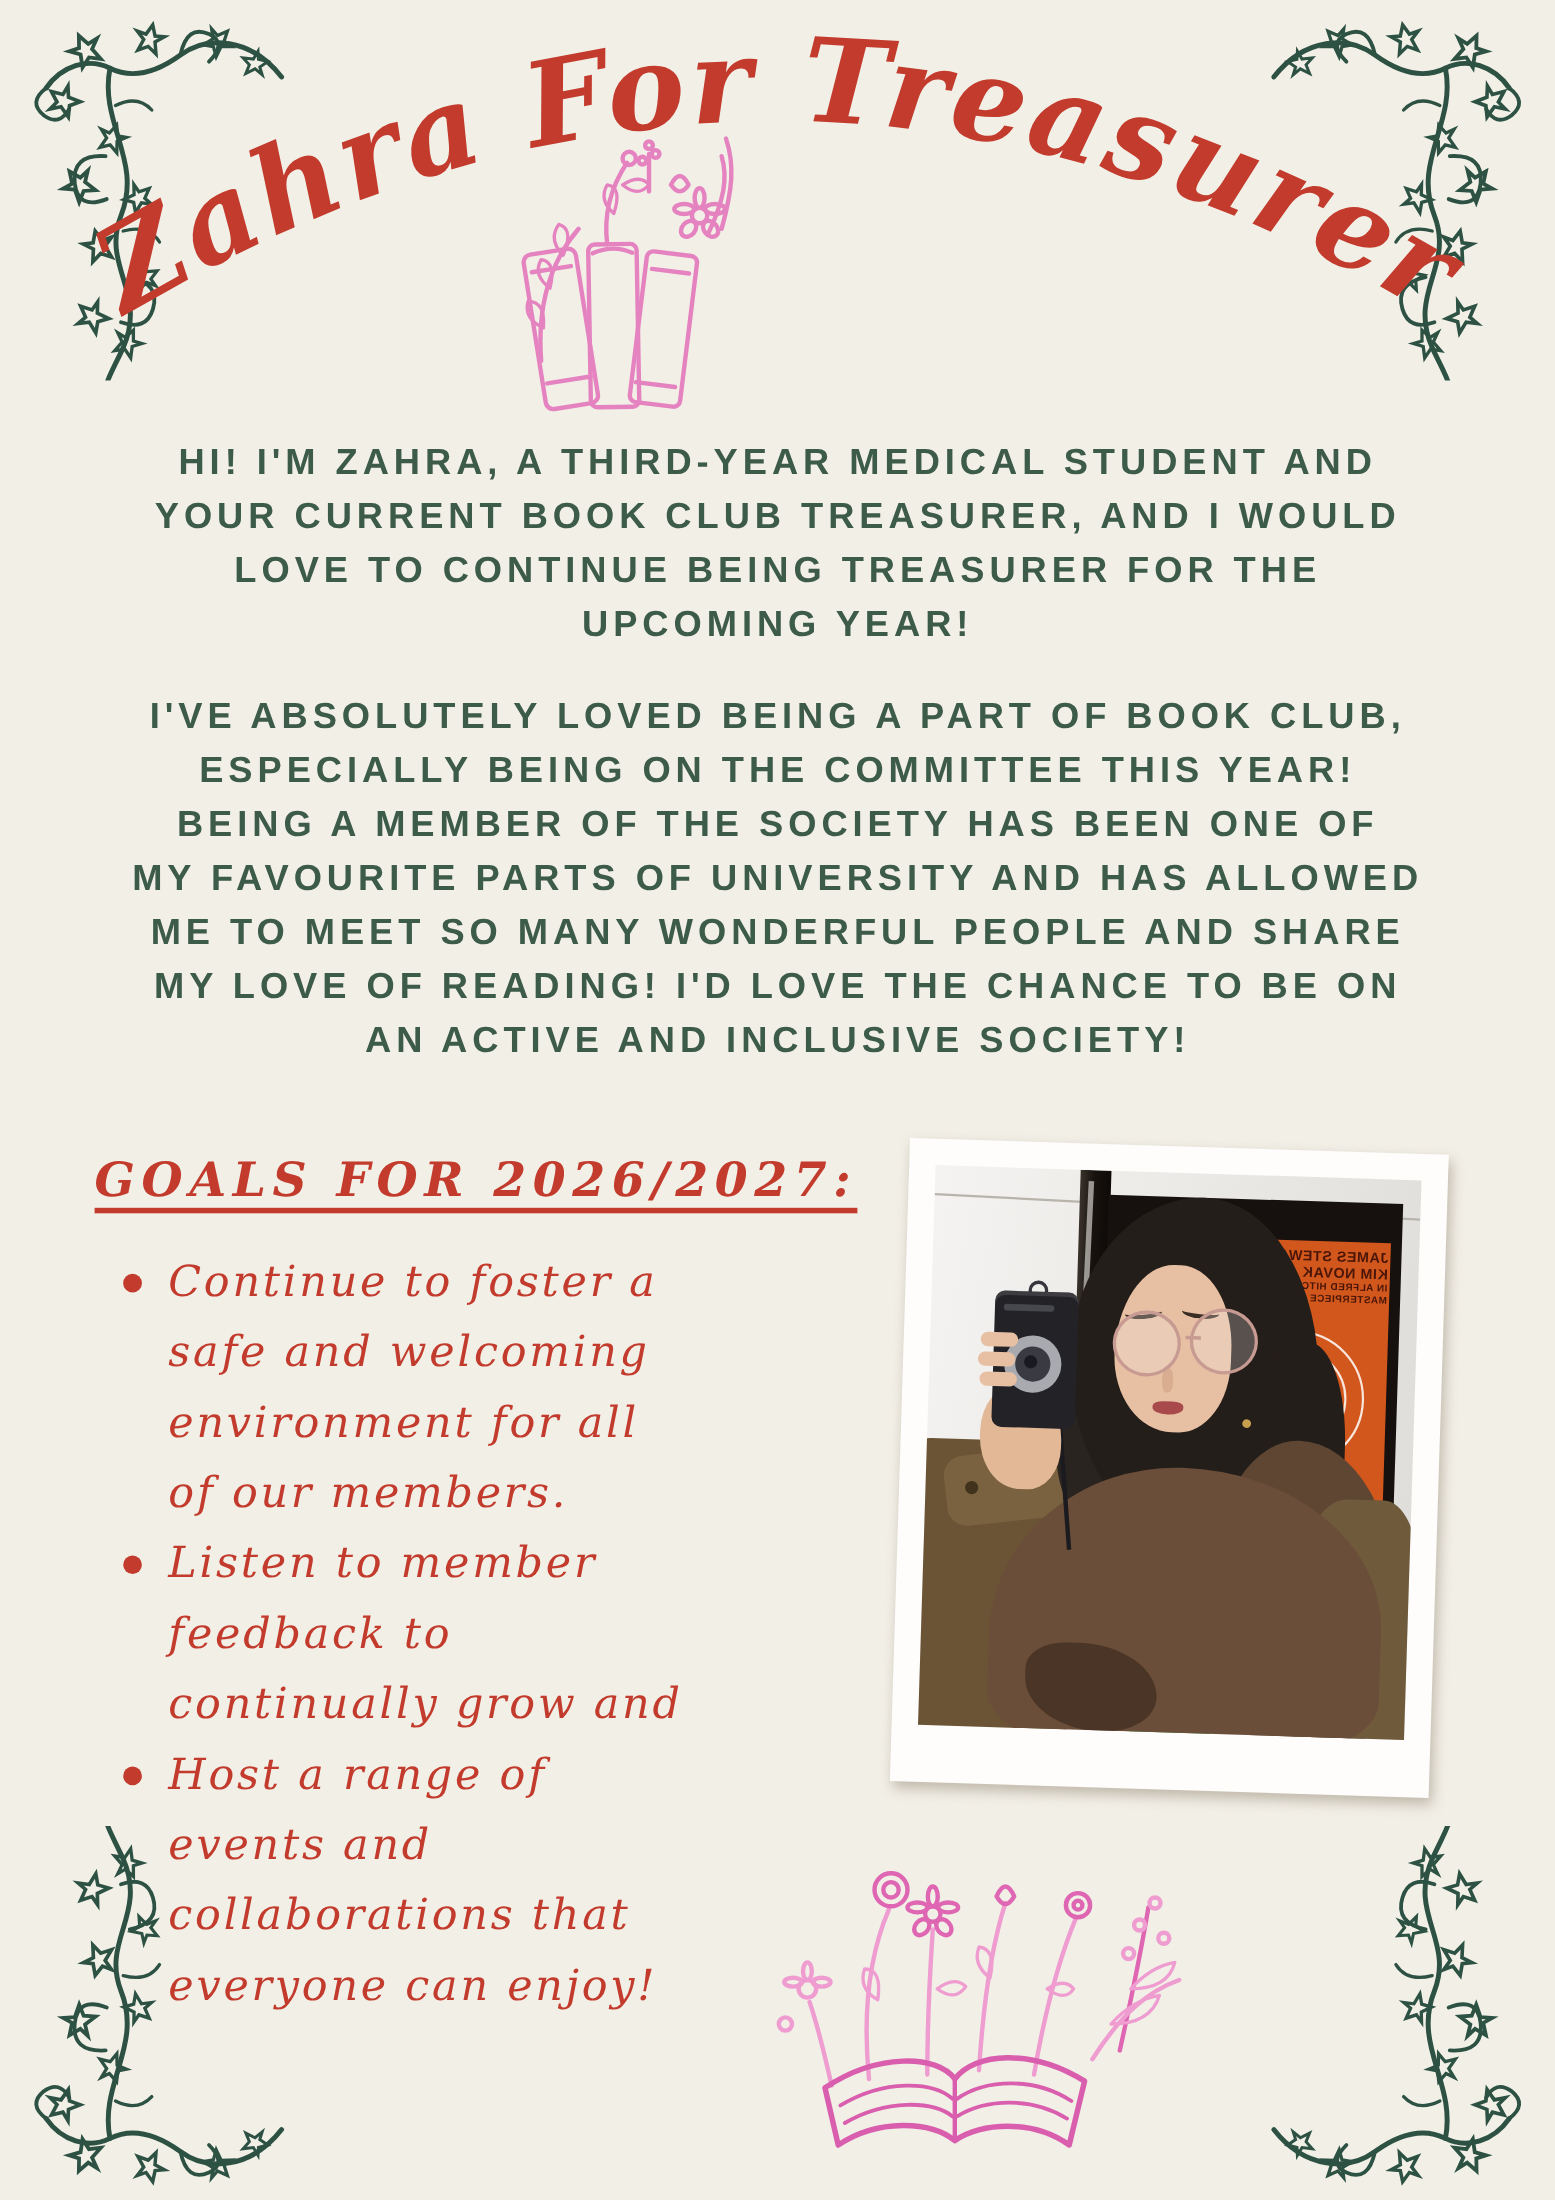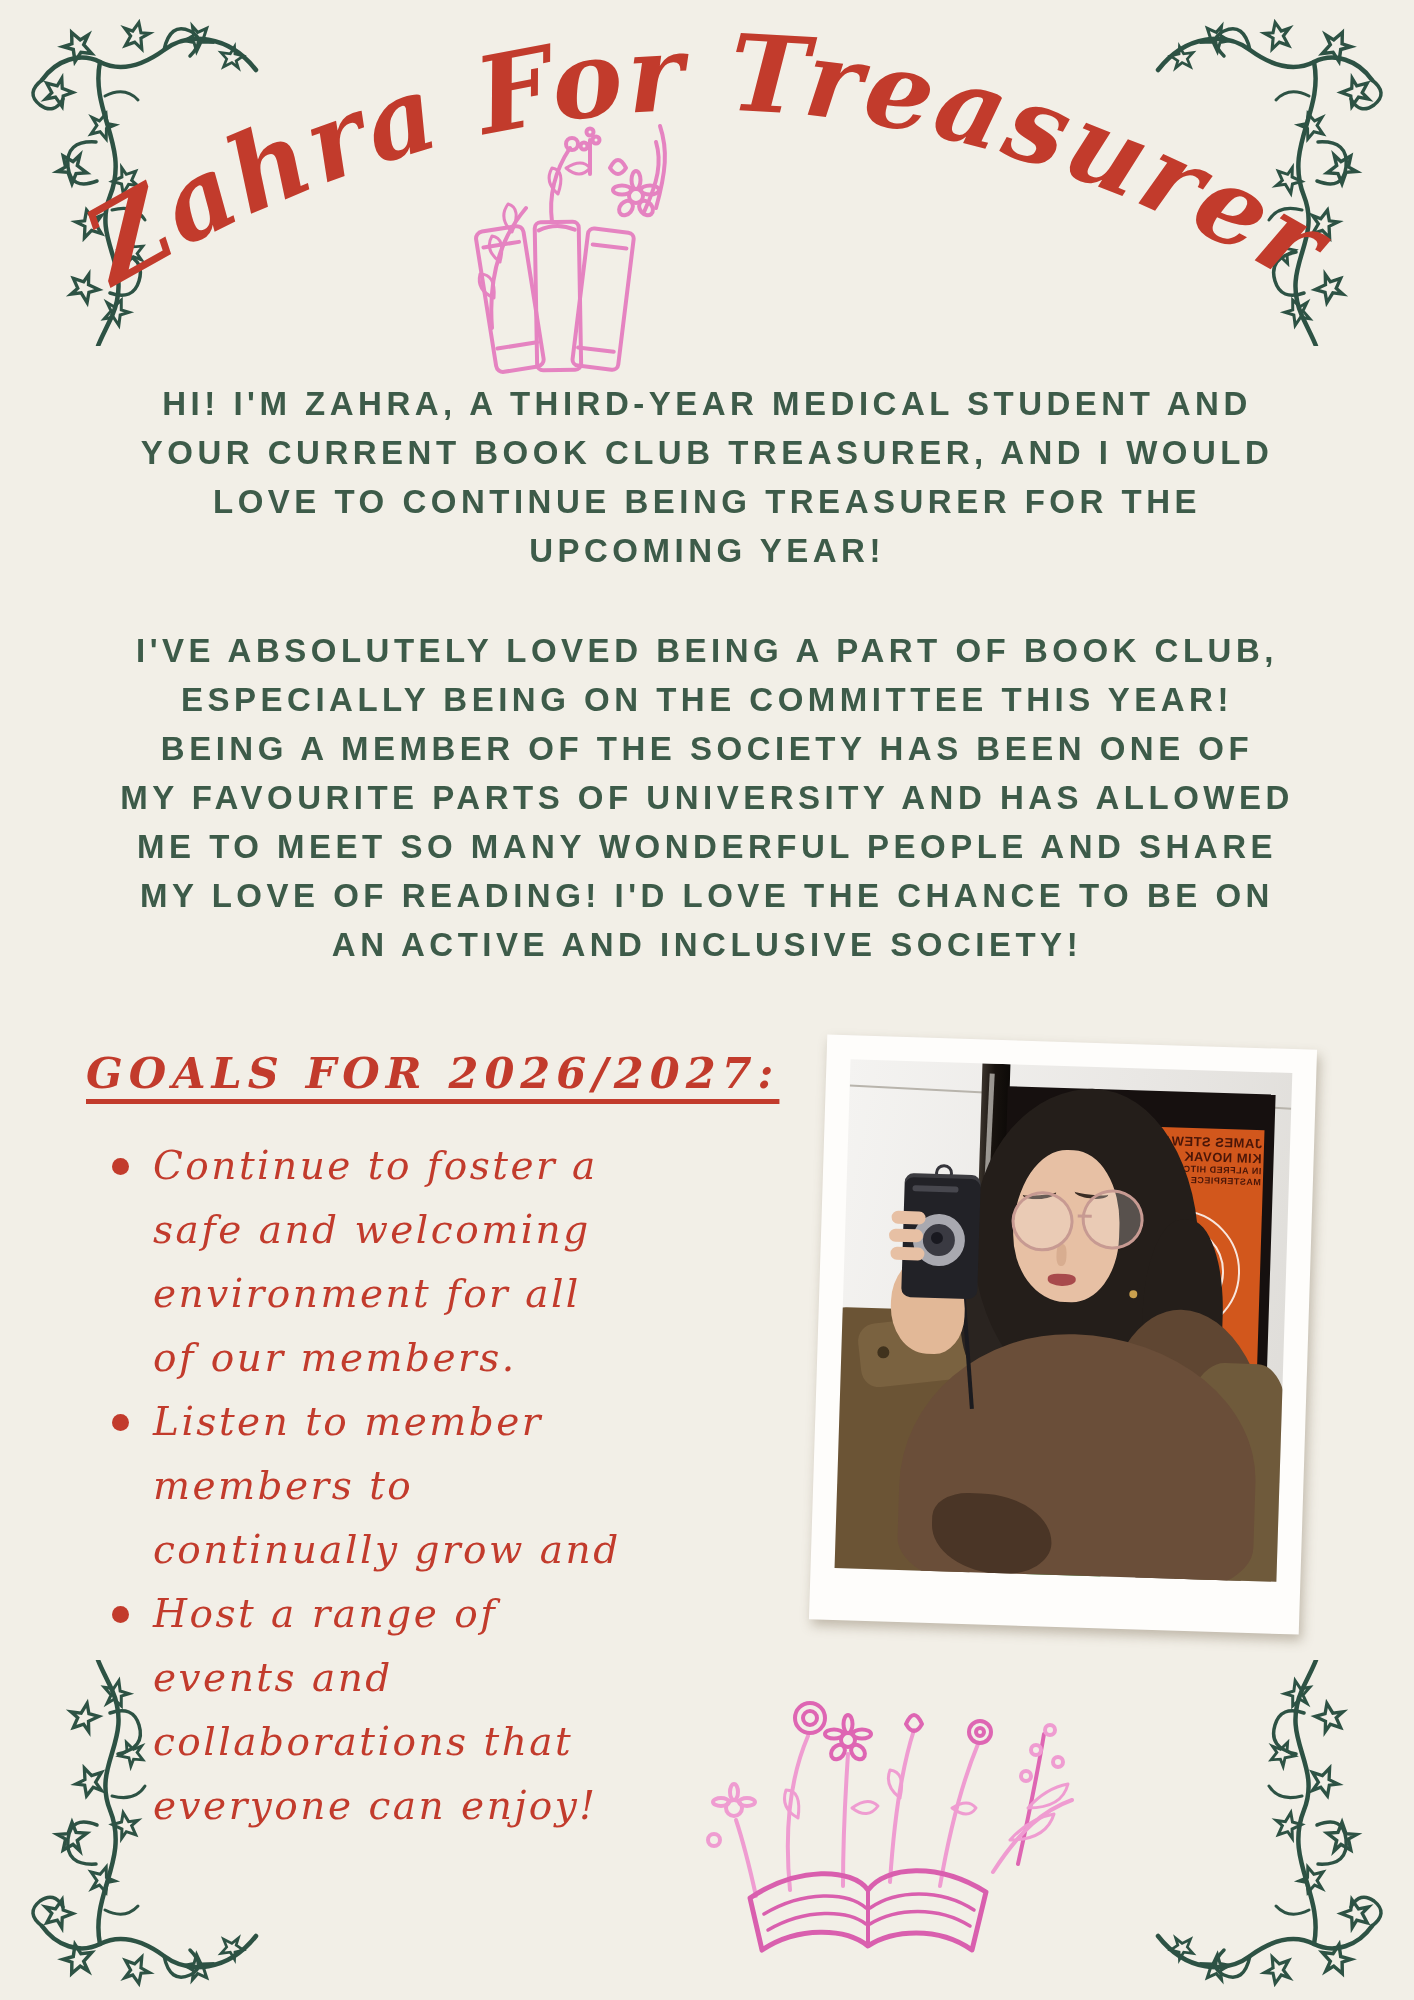--- a/index.html
+++ b/index.html
@@ -19,21 +19,21 @@
                   font-size:106px;letter-spacing:3px;fill:#c23b2c;}
 
   
   .books-illo{position:absolute;left:430px;top:110px;width:248px;height:272px;}
   .openbook-illo{position:absolute;left:638px;top:1658px;width:460px;height:338px;}
 
   
   .green-par{position:absolute;left:0;width:1414px;text-align:center;color:#3d5b49;
              font-weight:700;font-size:33px;letter-spacing:4.5px;}
   .green-par .ln{height:49px;line-height:49px;white-space:nowrap;}
-  .intro{top:379px;text-align:center;}
+  .intro{top:395px;text-align:center;}
   .pitch{top:626px;}
 
   
   .goals-head{position:absolute;left:86px;top:1048px;color:#c23b2c;
               font-family:"DejaVu Serif",serif;font-style:italic;font-weight:700;
               font-size:43px;letter-spacing:6px;white-space:nowrap;
               text-decoration:underline;text-decoration-thickness:5px;text-underline-offset:11px;}
   .bullets{position:absolute;left:112px;top:1134px;width:590px;color:#c23b2c;
            font-family:"DejaVu Serif",serif;font-style:italic;font-weight:400;
            font-size:39px;letter-spacing:2.5px;}
@@ -215,21 +215,21 @@
         <div class="ln">Continue to foster a</div>
         <div class="ln">safe and welcoming</div>
         <div class="ln">environment for all</div>
         <div class="ln">of our members.</div>
       </div>
     </div>
     <div class="bullet">
       <span class="dot"></span>
       <div>
         <div class="ln">Listen to member</div>
-        <div class="ln">members to</div>
+        <div class="ln">feedback to</div>
         <div class="ln">continually grow and</div>
       </div>
     </div>
     <div class="bullet">
       <span class="dot"></span>
       <div>
         <div class="ln">Host a range of</div>
         <div class="ln">events and</div>
         <div class="ln">collaborations that</div>
         <div class="ln">everyone can enjoy!</div>

